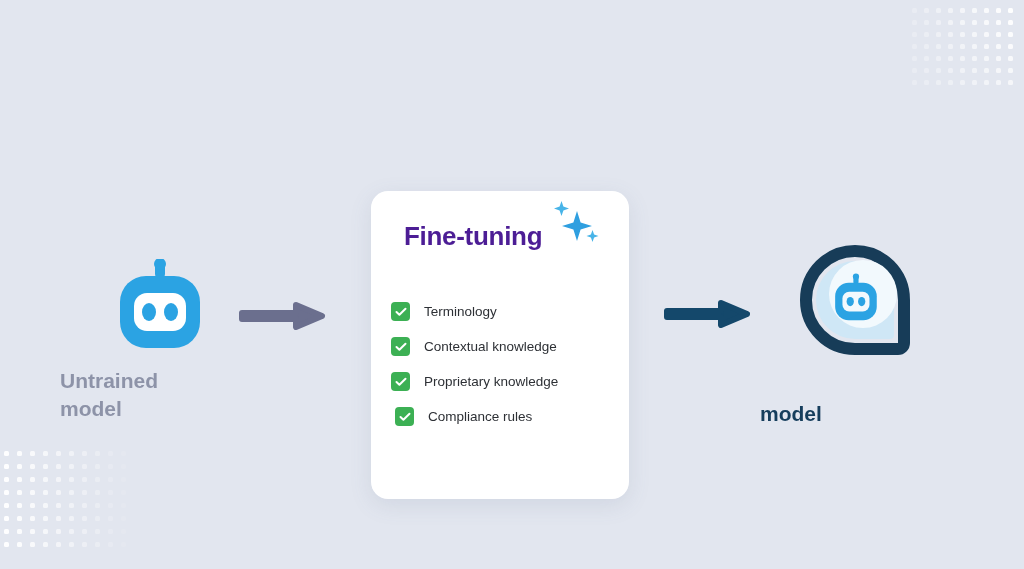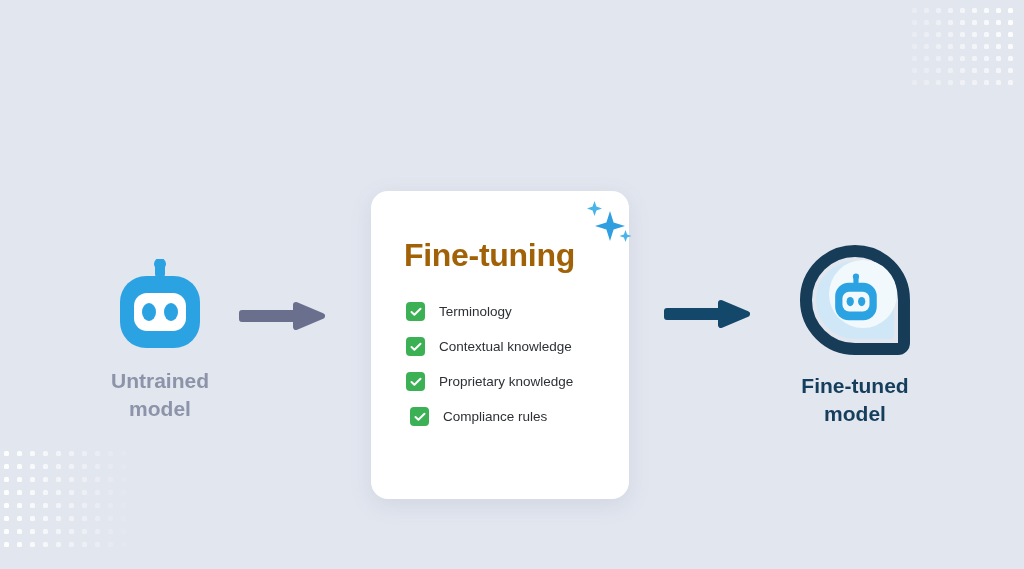--- a/index.html
+++ b/index.html
@@ -60,21 +60,21 @@
     font-weight: bold;
     letter-spacing: -0.2px;
     color: #16181c;
     font-family: "Liberation Sans", "DejaVu Sans", sans-serif;
     white-space: nowrap;
   }
 
   
   .stage {
     position: absolute;
-    text-align: center;
+    text-align: left;
   }
   #stage-untrained {
     left: 60px;
     top: 255px;
     width: 200px;
   }
   #stage-finetuned {
     left: 760px;
     top: 240px;
     width: 190px;
@@ -118,37 +118,36 @@
   }
 
   #card-heading-row {
     position: absolute;
     left: 33px;
     top: 32px;
     display: flex;
     align-items: flex-start;
   }
   #card-heading {
-    font-size: 32px;
+    font-size: 26px;
     font-weight: bold;
-    color: #a16207;
+    color: #4c1d95;
     letter-spacing: -0.3px;
     font-family: "Liberation Sans", "DejaVu Sans", sans-serif;
     line-height: 1;
     white-space: nowrap;
-    margin-top: 16px;
   }
   #sparkle-icon {
     margin-left: 4px;
     margin-top: -26px;
   }
 
   #checklist {
     position: absolute;
-    left: 35px;
+    left: 20px;
     top: 103px;
     width: 200px;
     list-style: none;
     margin: 0;
     padding: 0;
   }
   #checklist li {
     display: flex;
     align-items: center;
     height: 35px;
@@ -438,18 +437,18 @@
           <rect x="43" y="2" width="10" height="18" rx="5" fill="#2ba3e3"></rect>
           <circle cx="48" cy="5" r="6" fill="#2ba3e3"></circle>
           <rect x="8" y="17" width="80" height="72" rx="26" fill="#2ba3e3"></rect>
           <rect x="22" y="34" width="52" height="38" rx="13" fill="#f2f9fd"></rect>
           <ellipse cx="37" cy="53" rx="7" ry="9" fill="#2ba3e3"></ellipse>
           <ellipse cx="59" cy="53" rx="7" ry="9" fill="#2ba3e3"></ellipse>
         </g>
       </svg>
     </div>
     <div class="stage-label" id="label-finetuned">
-      <span>Fine-tuned</span><br>
+      <br>
       <span>model</span>
     </div>
   </div>
 
 </div>
 
 </body></html>

